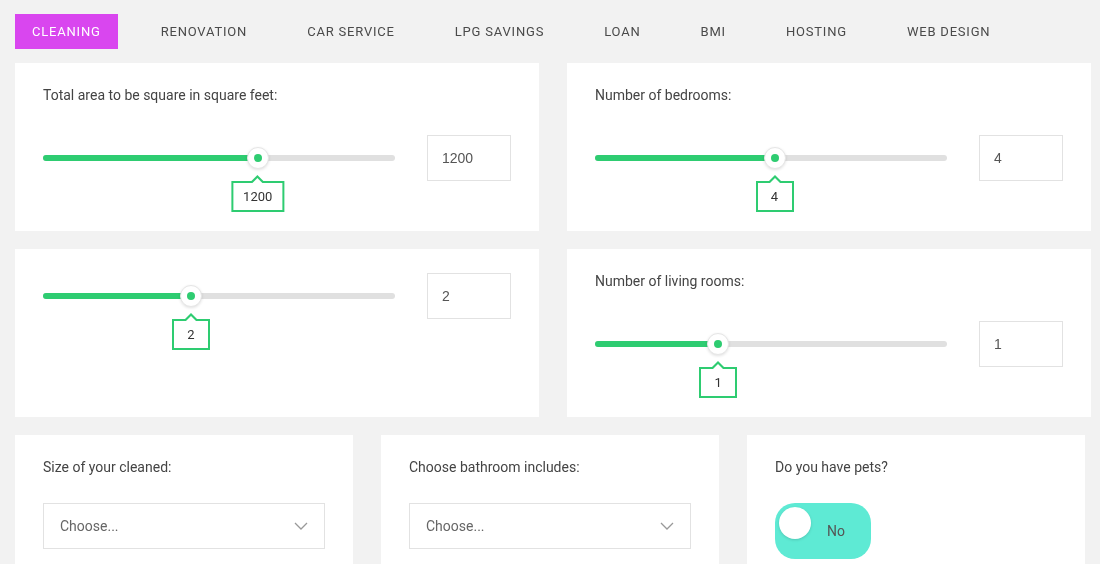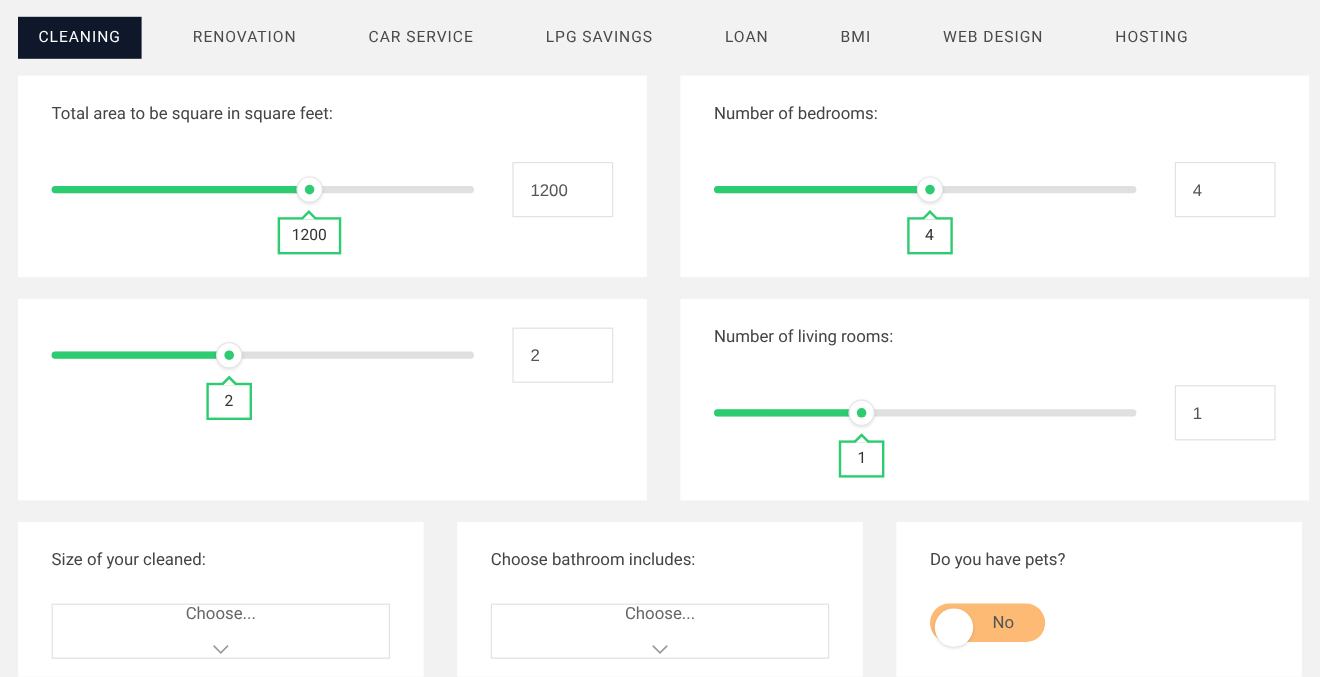--- a/index.html
+++ b/index.html
@@ -20,21 +20,21 @@
   .tab {
     padding: 10px 17px;
     font-size: 13px;
     letter-spacing: 0.8px;
     color: #4a4a4a;
     cursor: pointer;
     text-transform: uppercase;
     margin-right: 26px;
   }
   .tab.active {
-    background: #0f172a;
+    background: #d946ef;
     color: #fff;
     margin-right: 26px;
     text-align: center;
   }
   .tab:last-child { margin-right: 0; }
   .container {
     padding: 0 15px;
   }
   .row {
     display: flex;
@@ -140,38 +140,37 @@
     display: flex;
     align-items: center;
     justify-content: space-between;
     border: 1px solid #e2e2e2;
     height: 46px;
     padding: 0 16px;
     cursor: pointer;
     color: #666;
     font-size: 14px;
     margin-top: 28px;
-    flex-direction: column;
   }
   .chevron {
     width: 14px; height: 14px;
     display: inline-flex;
     align-items: center;
     justify-content: center;
   }
   .chevron svg { stroke: #999; }
   .toggle-row {
     display: flex;
     align-items: center;
     margin-top: 28px;
   }
   .toggle {
     width: 96px;
-    height: 32px;
-    background: #fdba74;
+    height: 56px;
+    background: #5eead4;
     border-radius: 20px;
     position: relative;
     cursor: pointer;
     display: flex;
     align-items: center;
   }
   .toggle-knob {
     position: absolute;
     left: 4px;
     top: 4px;
@@ -191,22 +190,22 @@
 </head>
 <body>
 
 <div class="tabs">
   <div class="tab active">CLEANING</div>
   <div class="tab">RENOVATION</div>
   <div class="tab">CAR SERVICE</div>
   <div class="tab">LPG SAVINGS</div>
   <div class="tab">LOAN</div>
   <div class="tab">BMI</div>
+  <div class="tab">HOSTING</div>
   <div class="tab">WEB DESIGN</div>
-  <div class="tab">HOSTING</div>
 </div>
 
 <div class="container">
 
   <div class="row">
     <div class="card half">
       <div class="label">Total area to be square in square feet:</div>
       <div class="slider-row">
         <div class="slider-wrap">
           <div class="slider-track">

